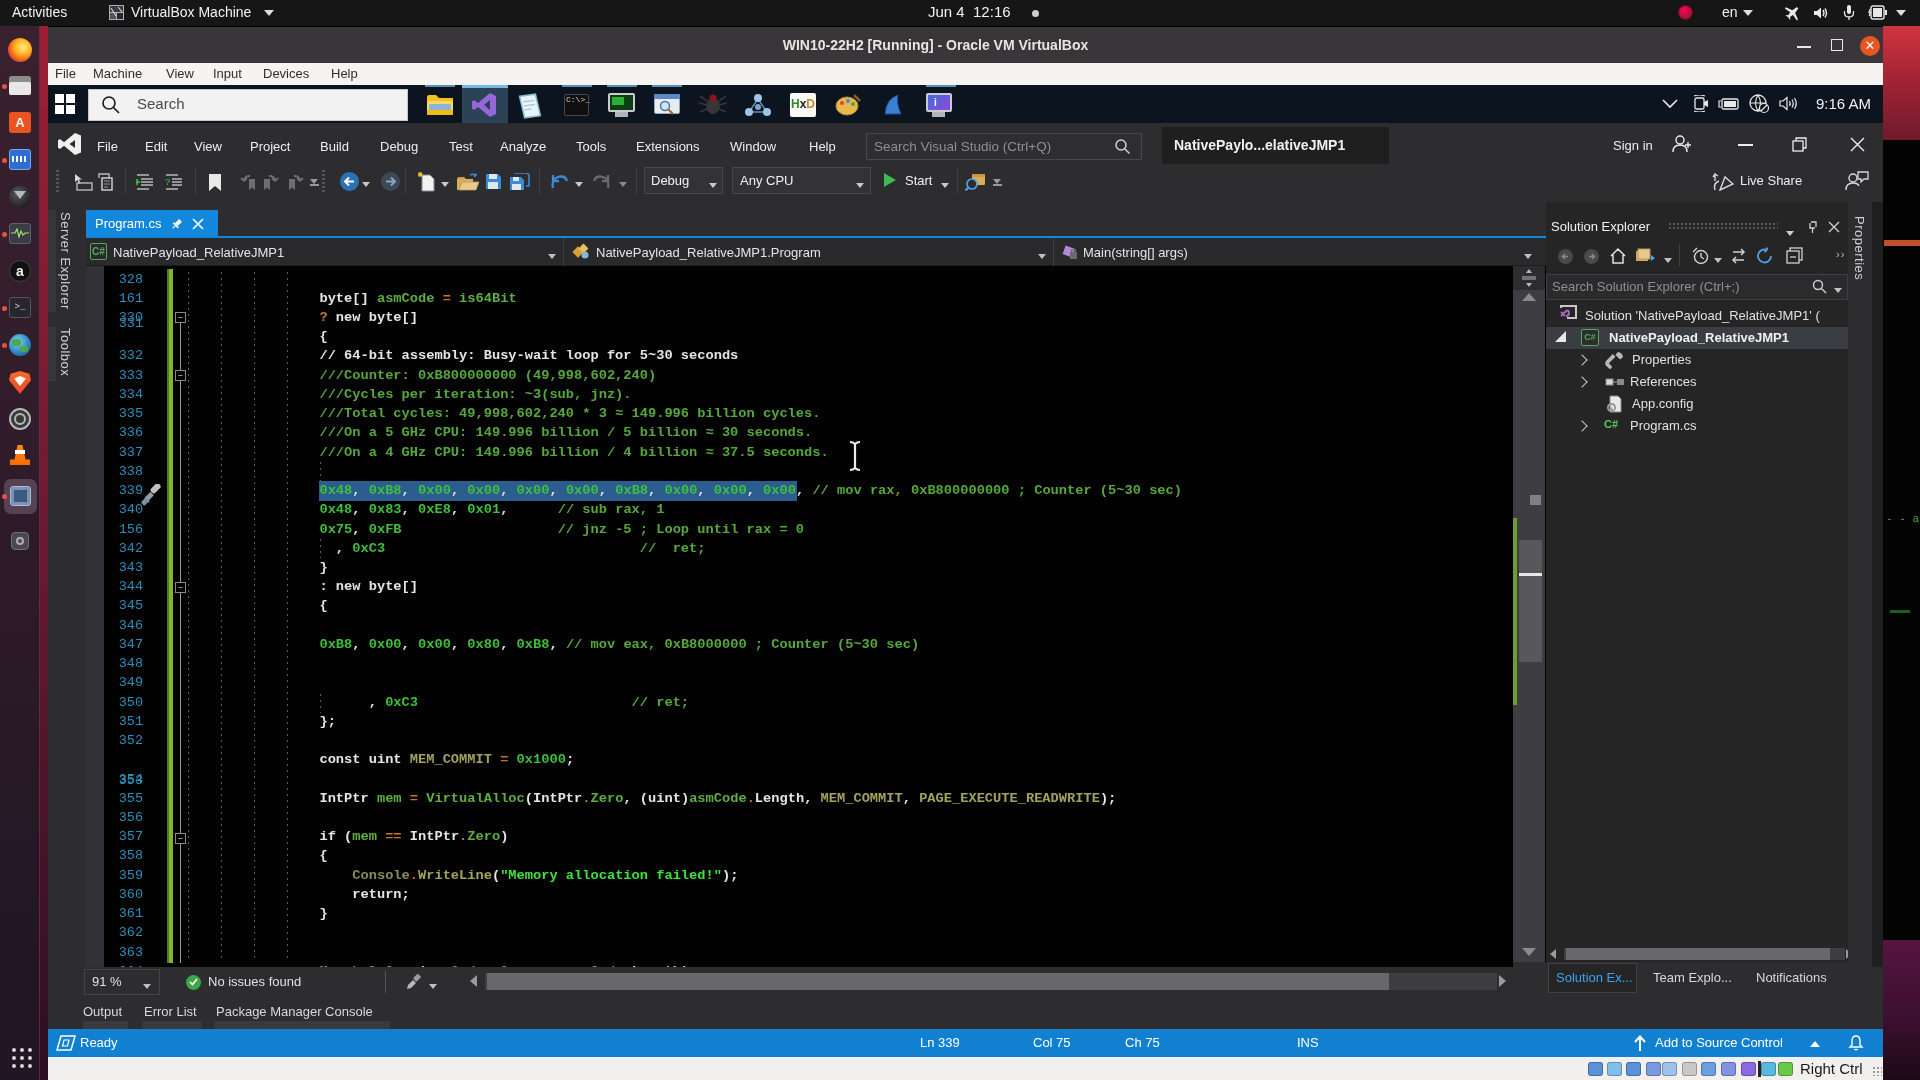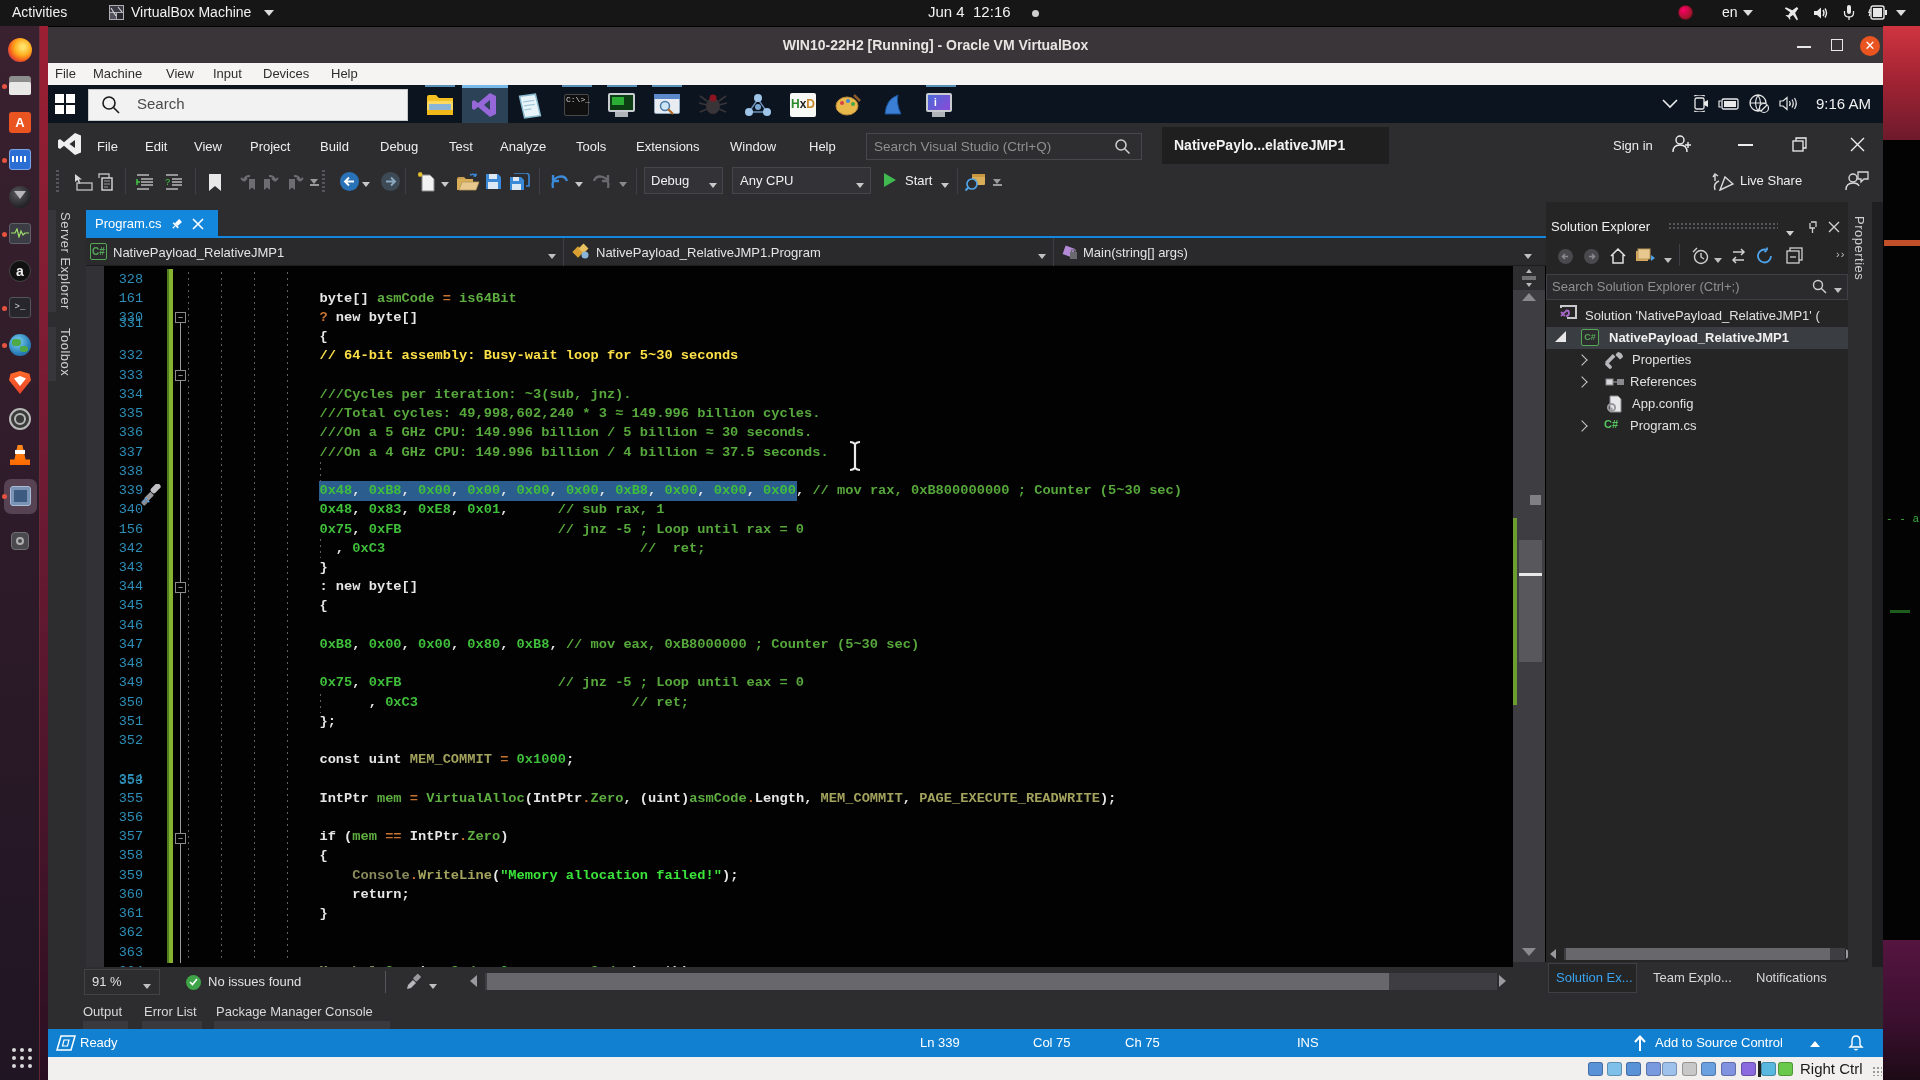--- a/index.html
+++ b/index.html
@@ -450,34 +450,34 @@
       <div class="ln" style="top:846.4px">358</div>
       <div class="ln" style="top:865.6px">359</div>
       <div class="ln" style="top:884.9px">360</div>
       <div class="ln" style="top:904.1px">361</div>
       <div class="ln" style="top:923.3px">362</div>
       <div class="ln" style="top:942.6px">363</div>
       <div class="ln" style="top:961.8px">364</div>
 <pre class="cl" style="top:288.7px">                <span style="color:#e6e6e6;font-weight:700">byte</span><span style="color:#e6e6e6;font-weight:700">[] </span><span style="color:#5fae41">asmCode </span><span style="color:#c8732f">= </span><span style="color:#5fae41">is64Bit</span></pre>
       <pre class="cl" style="top:308.0px">                <span style="color:#c8732f">? </span><span style="color:#e6e6e6;font-weight:700">new byte</span><span style="color:#e6e6e6;font-weight:700">[]</span></pre>
       <pre class="cl" style="top:327.2px">                <span style="color:#e6e6e6;font-weight:700">{</span></pre>
-      <pre class="cl" style="top:346.4px">                <span style="color:#fde047">// 64-bit assembly: Busy-wait loop for 5~30 seconds</span></pre>
+      <pre class="cl" style="top:346.4px">                <span style="color:#e5e5e5">// 64-bit assembly: Busy-wait loop for 5~30 seconds</span></pre>
+      <pre class="cl" style="top:365.6px">                <span style="color:#57a83c">///Counter: 0xB800000000 (49,998,602,240)</span></pre>
       <pre class="cl" style="top:384.9px">                <span style="color:#57a83c">///Cycles per iteration: ~3(sub, jnz).</span></pre>
       <pre class="cl" style="top:404.1px">                <span style="color:#57a83c">///Total cycles: 49,998,602,240 * 3 ≈ 149.996 billion cycles.</span></pre>
       <pre class="cl" style="top:423.3px">                <span style="color:#57a83c">///On a 5 GHz CPU: 149.996 billion / 5 billion ≈ 30 seconds.</span></pre>
       <pre class="cl" style="top:442.6px">                <span style="color:#57a83c">///On a 4 GHz CPU: 149.996 billion / 4 billion ≈ 37.5 seconds.</span></pre>
       <pre class="cl" style="top:481.0px">                <span style="color:#3fbf3b">0x48</span><span style="color:#e6e6e6;font-weight:700">, </span><span style="color:#3fbf3b">0xB8</span><span style="color:#e6e6e6;font-weight:700">, </span><span style="color:#3fbf3b">0x00</span><span style="color:#e6e6e6;font-weight:700">, </span><span style="color:#3fbf3b">0x00</span><span style="color:#e6e6e6;font-weight:700">, </span><span style="color:#3fbf3b">0x00</span><span style="color:#e6e6e6;font-weight:700">, </span><span style="color:#3fbf3b">0x00</span><span style="color:#e6e6e6;font-weight:700">, </span><span style="color:#3fbf3b">0xB8</span><span style="color:#e6e6e6;font-weight:700">, </span><span style="color:#3fbf3b">0x00</span><span style="color:#e6e6e6;font-weight:700">, </span><span style="color:#3fbf3b">0x00</span><span style="color:#e6e6e6;font-weight:700">, </span><span style="color:#3fbf3b">0x00</span><span style="color:#e6e6e6;font-weight:700">, </span><span style="color:#57a83c">// mov rax, 0xB800000000 ; Counter (5~30 sec)</span></pre>
       <pre class="cl" style="top:500.3px">                <span style="color:#3fbf3b">0x48</span><span style="color:#e6e6e6;font-weight:700">, </span><span style="color:#3fbf3b">0x83</span><span style="color:#e6e6e6;font-weight:700">, </span><span style="color:#3fbf3b">0xE8</span><span style="color:#e6e6e6;font-weight:700">, </span><span style="color:#3fbf3b">0x01</span><span style="color:#e6e6e6;font-weight:700">,</span>      <span style="color:#57a83c">// sub rax, 1</span></pre>
       <pre class="cl" style="top:519.5px">                <span style="color:#3fbf3b">0x75</span><span style="color:#e6e6e6;font-weight:700">, </span><span style="color:#3fbf3b">0xFB</span>                   <span style="color:#57a83c">// jnz -5 ; Loop until rax = 0</span></pre>
       <pre class="cl" style="top:538.7px">                  <span style="color:#e6e6e6;font-weight:700">, </span><span style="color:#3fbf3b">0xC3</span>                               <span style="color:#57a83c">//  ret;</span></pre>
       <pre class="cl" style="top:558.0px">                <span style="color:#e6e6e6;font-weight:700">}</span></pre>
       <pre class="cl" style="top:577.2px">                <span style="color:#e6e6e6;font-weight:700">: </span><span style="color:#e6e6e6;font-weight:700">new byte</span><span style="color:#e6e6e6;font-weight:700">[]</span></pre>
       <pre class="cl" style="top:596.4px">                <span style="color:#e6e6e6;font-weight:700">{</span></pre>
       <pre class="cl" style="top:634.9px">                <span style="color:#3fbf3b">0xB8</span><span style="color:#e6e6e6;font-weight:700">, </span><span style="color:#3fbf3b">0x00</span><span style="color:#e6e6e6;font-weight:700">, </span><span style="color:#3fbf3b">0x00</span><span style="color:#e6e6e6;font-weight:700">, </span><span style="color:#3fbf3b">0x80</span><span style="color:#e6e6e6;font-weight:700">, </span><span style="color:#3fbf3b">0xB8</span><span style="color:#e6e6e6;font-weight:700">,</span> <span style="color:#57a83c">// mov eax, 0xB8000000 ; Counter (5~30 sec)</span></pre>
-      <pre class="cl" style="top:673.3px">                <span style="color:#3fbf3b">0x75</span><span style="color:#e6e6e6;font-weight:700">, </span><span style="color:#3fbf3b">0xFB</span>                   <span style="color:#57a83c">// jnz -5 ; Loop until eax = 0</span></pre>
       <pre class="cl" style="top:692.6px">                      <span style="color:#e6e6e6;font-weight:700">, </span><span style="color:#3fbf3b">0xC3</span>                          <span style="color:#57a83c">// ret;</span></pre>
       <pre class="cl" style="top:711.8px">                <span style="color:#e6e6e6;font-weight:700">};</span></pre>
       <pre class="cl" style="top:750.2px">                <span style="color:#e6e6e6;font-weight:700">const uint </span><span style="color:#a3a35e">MEM_COMMIT </span><span style="color:#c8732f">= </span><span style="color:#3fbf3b">0x1000</span><span style="color:#e6e6e6;font-weight:700">;</span></pre>
       <pre class="cl" style="top:788.7px">                <span style="color:#e6e6e6;font-weight:700">IntPtr </span><span style="color:#5fae41">mem </span><span style="color:#c8732f">= </span><span style="color:#5fae41">VirtualAlloc</span><span style="color:#e6e6e6;font-weight:700">(</span><span style="color:#e6e6e6;font-weight:700">IntPtr</span><span style="color:#c8732f">.</span><span style="color:#5fae41">Zero</span><span style="color:#e6e6e6;font-weight:700">, (</span><span style="color:#e6e6e6;font-weight:700">uint</span><span style="color:#e6e6e6;font-weight:700">)</span><span style="color:#5fae41">asmCode</span><span style="color:#c8732f">.</span><span style="color:#e6e6e6;font-weight:700">Length</span><span style="color:#e6e6e6;font-weight:700">, </span><span style="color:#a3a35e">MEM_COMMIT</span><span style="color:#e6e6e6;font-weight:700">, </span><span style="color:#a3a35e">PAGE_EXECUTE_READWRITE</span><span style="color:#e6e6e6;font-weight:700">);</span></pre>
       <pre class="cl" style="top:827.2px">                <span style="color:#e6e6e6;font-weight:700">if </span><span style="color:#e6e6e6;font-weight:700">(</span><span style="color:#5fae41">mem </span><span style="color:#c8732f">== </span><span style="color:#e6e6e6;font-weight:700">IntPtr</span><span style="color:#c8732f">.</span><span style="color:#5fae41">Zero</span><span style="color:#e6e6e6;font-weight:700">)</span></pre>
       <pre class="cl" style="top:846.4px">                <span style="color:#e6e6e6;font-weight:700">{</span></pre>
       <pre class="cl" style="top:865.6px">                    <span style="color:#8a8a5c">Console</span><span style="color:#c8732f">.</span><span style="color:#a3a35e">WriteLine</span><span style="color:#e6e6e6;font-weight:700">(</span><span style="color:#3be43b">"Memory allocation failed!"</span><span style="color:#e6e6e6;font-weight:700">);</span></pre>
       <pre class="cl" style="top:884.9px">                    <span style="color:#e6e6e6;font-weight:700">return;</span></pre>
       <pre class="cl" style="top:904.1px">                <span style="color:#e6e6e6;font-weight:700">}</span></pre>
       <pre class="cl" style="top:961.8px">                <span style="color:#8a8a5c">Marshal</span><span style="color:#c8732f">.</span><span style="color:#5fae41">Copy</span><span style="color:#e6e6e6;font-weight:700">(</span><span style="color:#5fae41">asmCode</span><span style="color:#e6e6e6;font-weight:700">, </span><span style="color:#3fbf3b">0</span><span style="color:#e6e6e6;font-weight:700">, </span><span style="color:#5fae41">mem</span><span style="color:#e6e6e6;font-weight:700">, </span><span style="color:#5fae41">asmCode</span><span style="color:#c8732f">.</span><span style="color:#e6e6e6;font-weight:700">Length</span><span style="color:#e6e6e6;font-weight:700">);</span></pre>

